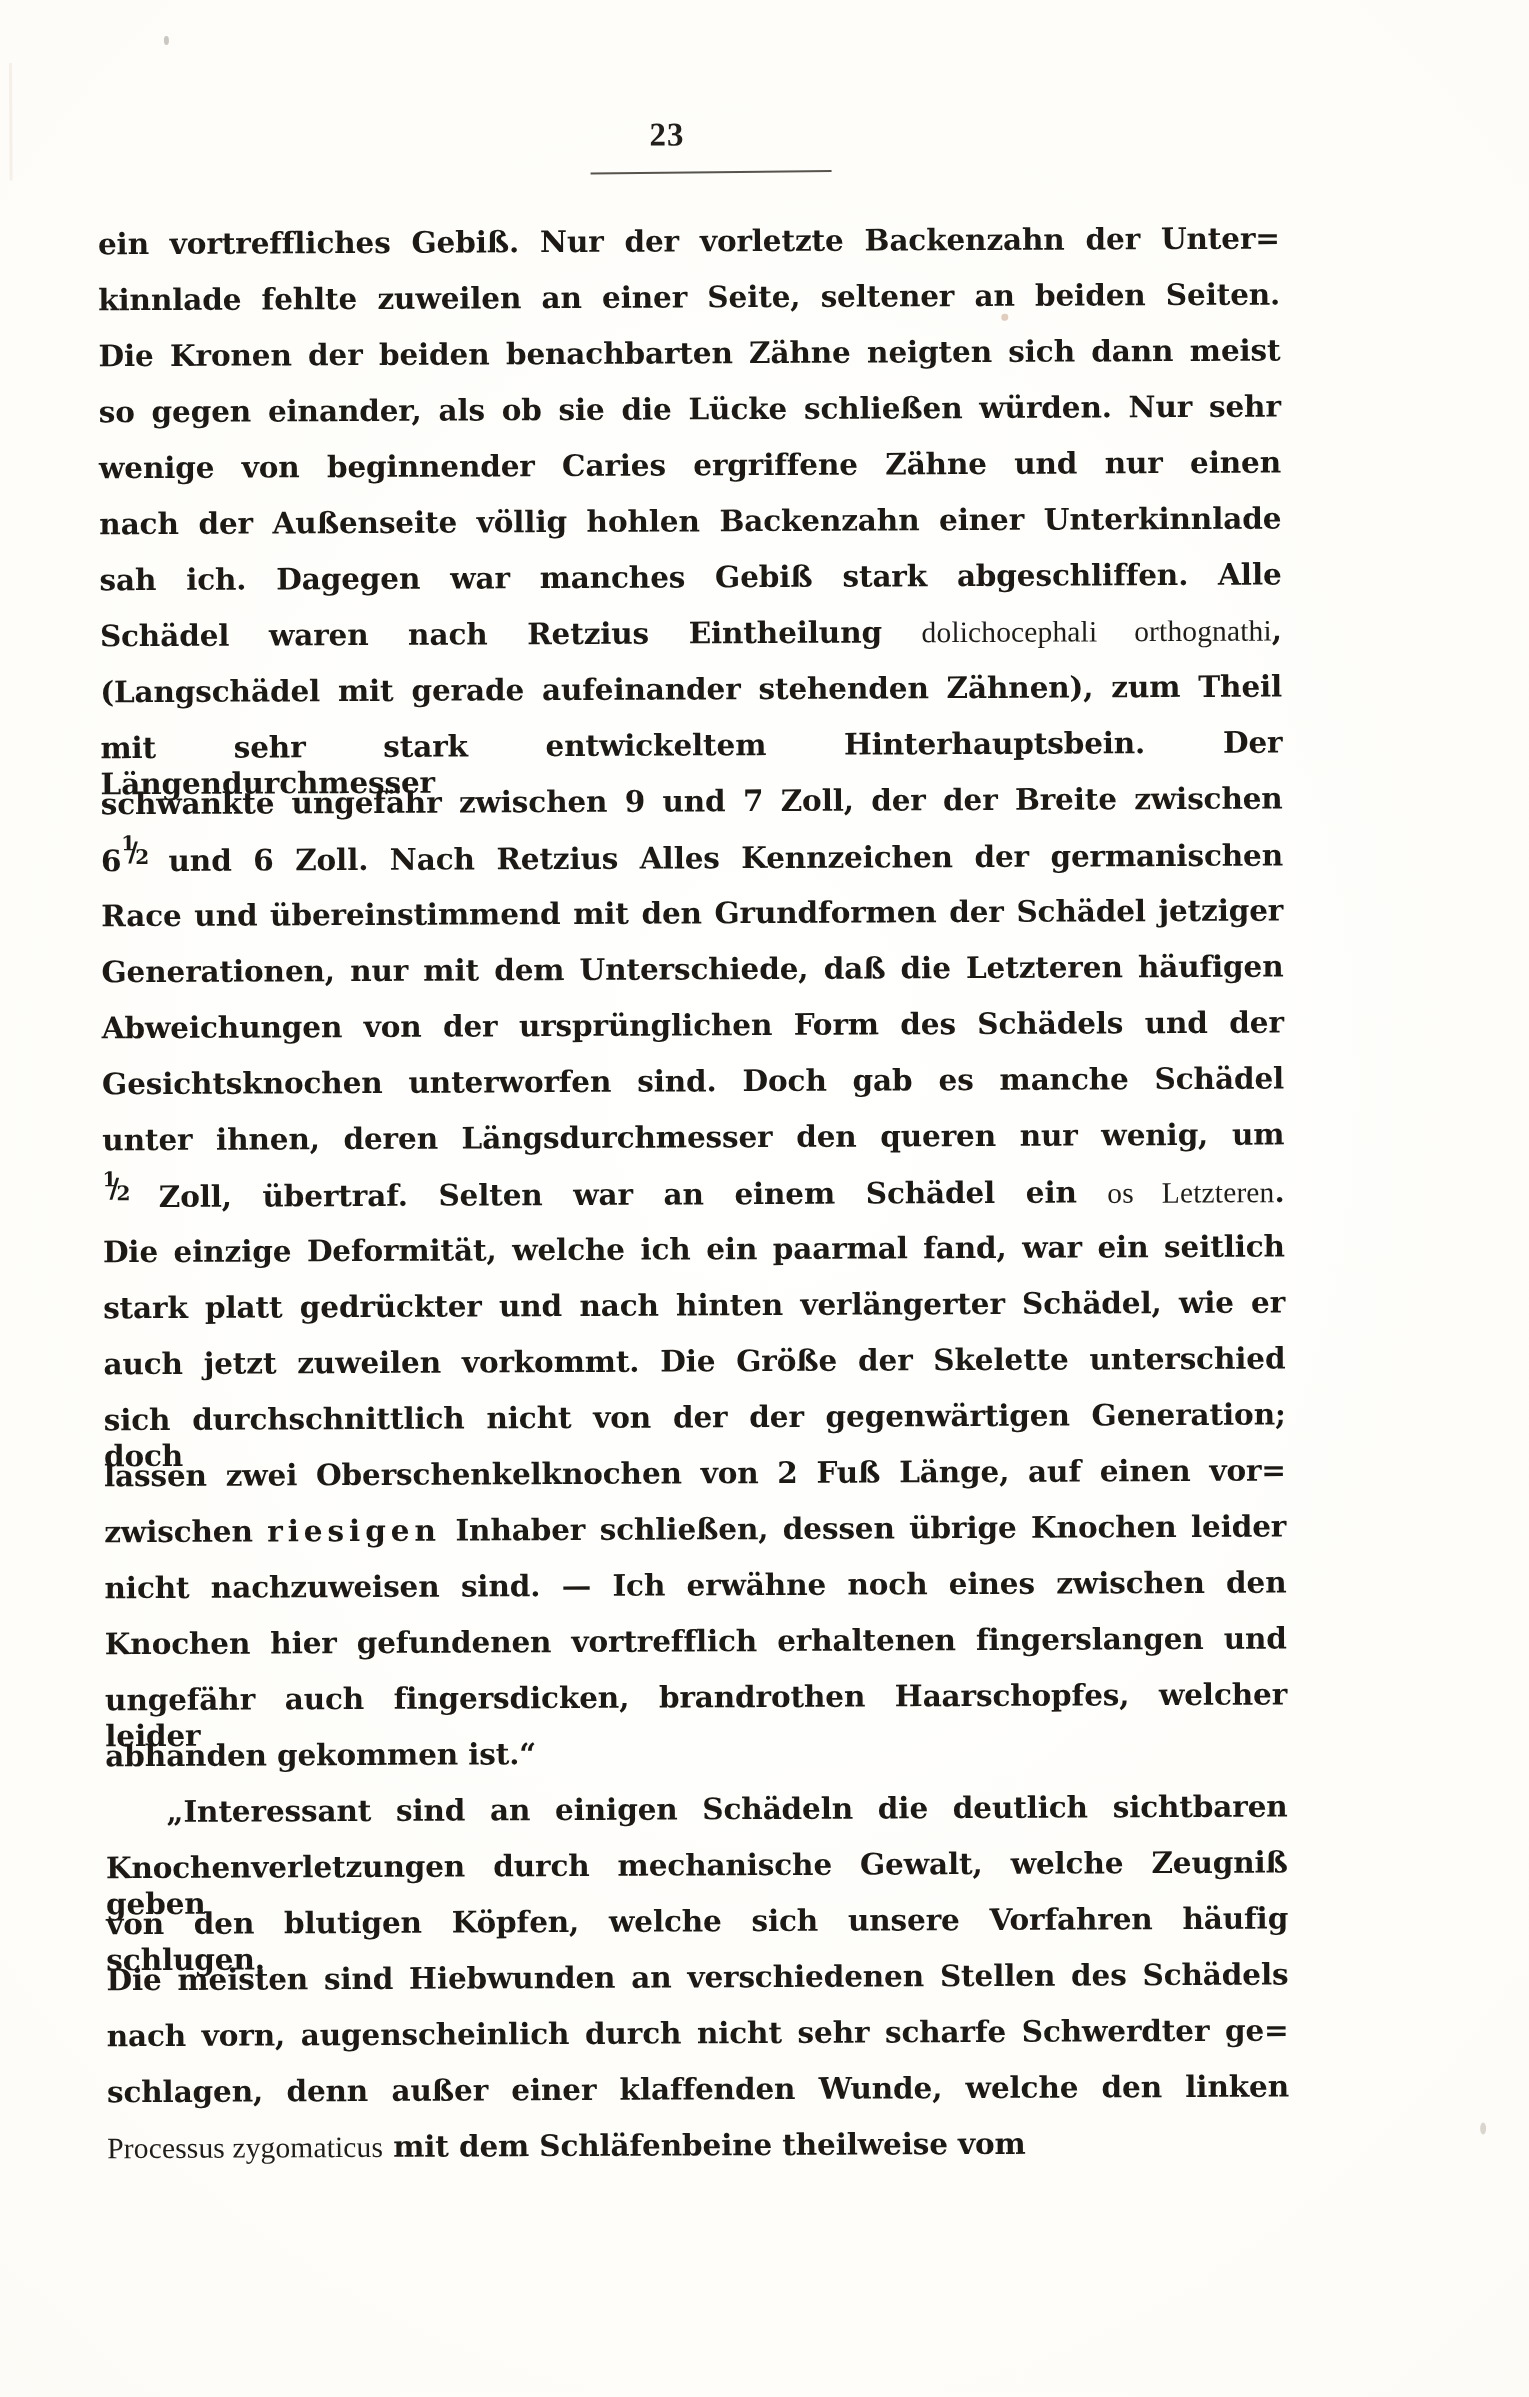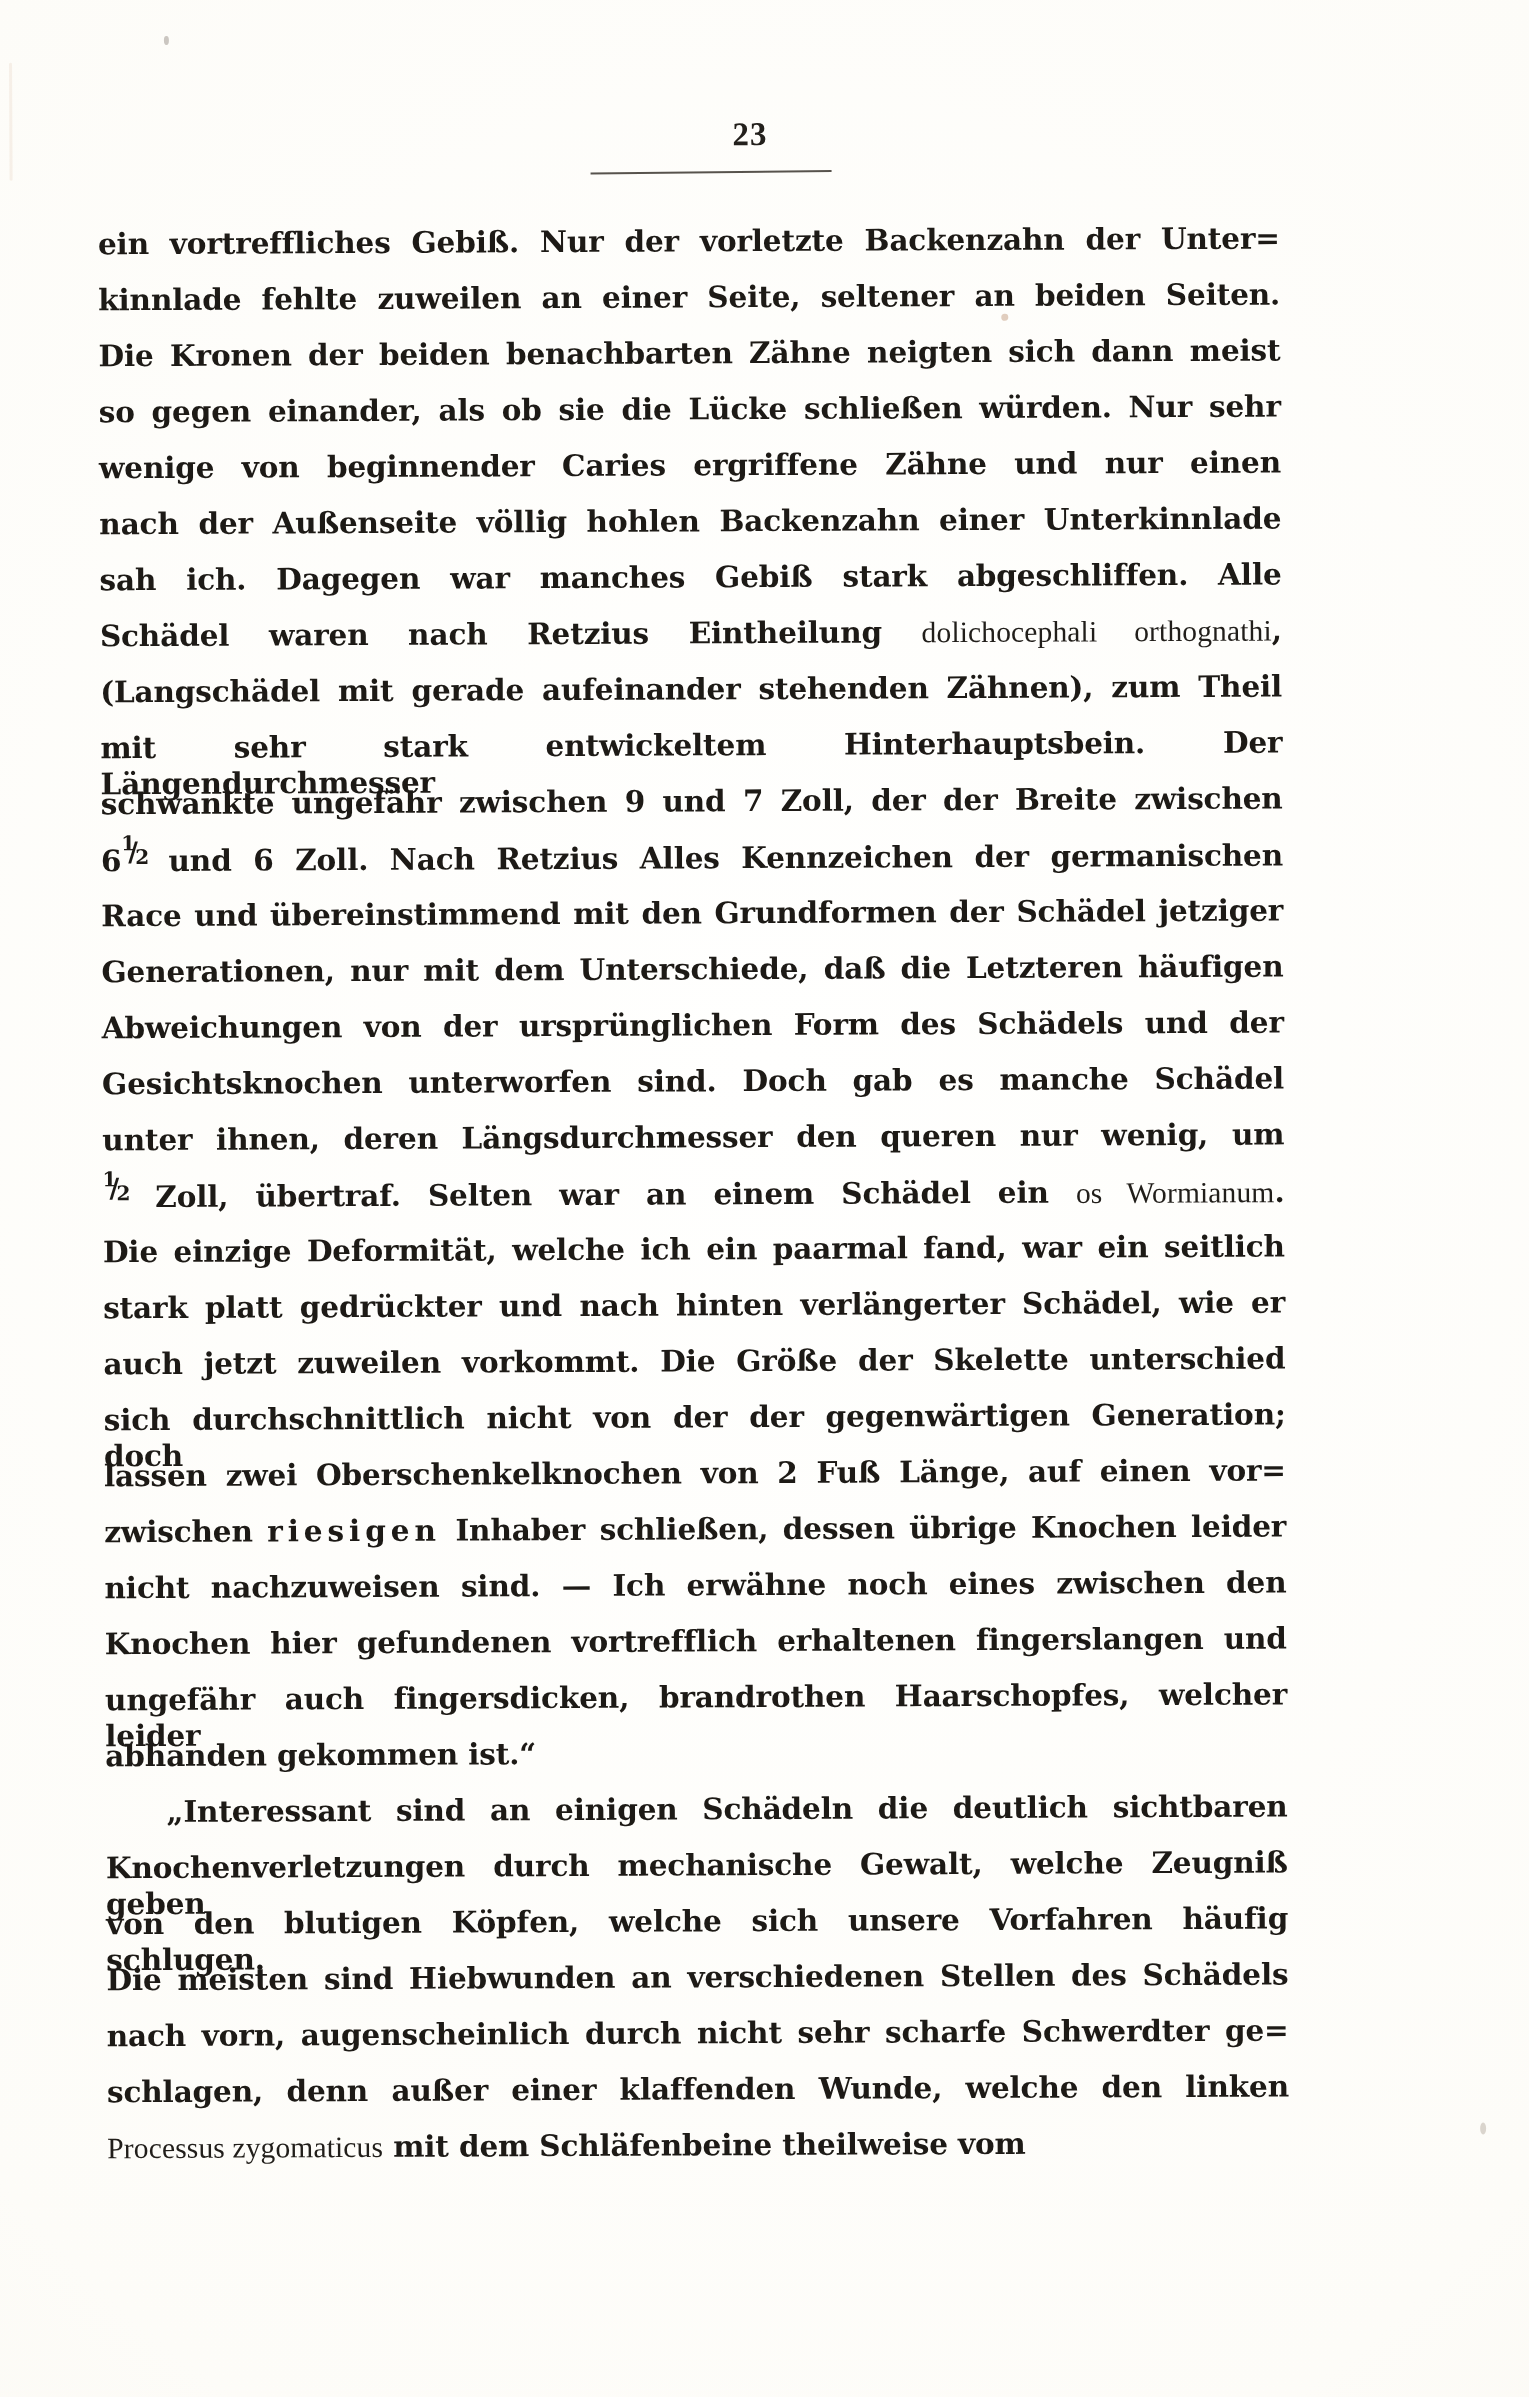--- a/index.html
+++ b/index.html
@@ -42,21 +42,21 @@
   .folio-block {
     position: relative;
     width: 1182px;
     height: 95px;
   }
   .folio-number {
     position: absolute;
     left: 552px;
     top: 0px;
     width: 118px;
-    text-align: right;
+    text-align: left;
     font-family: "Liberation Serif", "DejaVu Serif", serif;
     font-size: 33px;
     font-weight: 700;
     letter-spacing: 1px;
     color: #23201c;
   }
   .folio-rule {
     position: absolute;
     left: 493px;
     top: 55px;
@@ -194,21 +194,21 @@
             <div class="line justify"><span class="fr">Schädel  waren nach Retzius Eintheilung </span><span class="ant">dolichocephali orthognathi</span><span class="fr">,</span></div>
             <div class="line justify"><span class="fr">(Langschädel  mit  gerade  aufeinander  stehenden  Zähnen),  zum  Theil</span></div>
             <div class="line justify"><span class="fr">mit sehr stark entwickeltem Hinterhauptsbein.  Der Längendurchmesser</span></div>
             <div class="line justify"><span class="fr">schwankte  ungefähr  zwischen  9  und  7  Zoll,  der  der  Breite  zwischen</span></div>
             <div class="line justify"><span class="fr"><span class="fr">6</span><span class="frac fr"><span class="num">1</span><span class="sol">/</span><span class="den">2</span></span>  und  6  Zoll.    Nach  Retzius  Alles  Kennzeichen  der  germanischen</span></div>
             <div class="line justify"><span class="fr">Race und übereinstimmend mit den Grundformen der Schädel jetziger</span></div>
             <div class="line justify"><span class="fr">Generationen,  nur  mit  dem  Unterschiede,  daß  die  Letzteren  häufigen</span></div>
             <div class="line justify"><span class="fr">Abweichungen  von  der  ursprünglichen  Form  des  Schädels  und  der</span></div>
             <div class="line justify"><span class="fr">Gesichtsknochen  unterworfen  sind.    Doch  gab  es  manche  Schädel</span></div>
             <div class="line justify"><span class="fr">unter  ihnen,  deren   Längsdurchmesser  den  queren  nur  wenig,  um</span></div>
-            <div class="line justify"><span class="fr"><span class="frac fr"><span class="num">1</span><span class="sol">/</span><span class="den">2</span></span> Zoll, übertraf.  Selten war an einem Schädel ein </span><span class="ant">os Wormianum</span><span class="fr">.</span></div>
+            <div class="line justify"><span class="fr"><span class="frac fr"><span class="num">1</span><span class="sol">/</span><span class="den">2</span></span> Zoll, übertraf.  Selten war an einem Schädel ein </span><span class="ant">os Letzteren</span><span class="fr">.</span></div>
             <div class="line justify"><span class="fr">Die einzige Deformität, welche ich ein paarmal fand, war ein seitlich</span></div>
             <div class="line justify"><span class="fr">stark  platt  gedrückter  und  nach  hinten  verlängerter  Schädel, wie  er</span></div>
             <div class="line justify"><span class="fr">auch  jetzt  zuweilen  vorkommt.   Die  Größe  der  Skelette  unterschied</span></div>
             <div class="line justify"><span class="fr">sich durchschnittlich nicht von der der gegenwärtigen Generation; doch</span></div>
             <div class="line justify"><span class="fr">lassen  zwei  Oberschenkelknochen  von  2  Fuß  Länge,  auf  einen  vor=</span></div>
             <div class="line justify"><span class="fr">zwischen  </span><span class="fr sp">riesigen</span><span class="fr">  Inhaber  schließen,  dessen  übrige  Knochen  leider</span></div>
             <div class="line justify"><span class="fr">nicht nachzuweisen sind.  —   Ich  erwähne  noch  eines  zwischen  den</span></div>
             <div class="line justify"><span class="fr">Knochen  hier  gefundenen  vortrefflich  erhaltenen  fingerslangen  und</span></div>
             <div class="line justify"><span class="fr">ungefähr  auch  fingersdicken,  brandrothen  Haarschopfes,  welcher  leider</span></div>
             <div class="line justify last"><span class="fr">abhanden gekommen ist.“</span></div>

